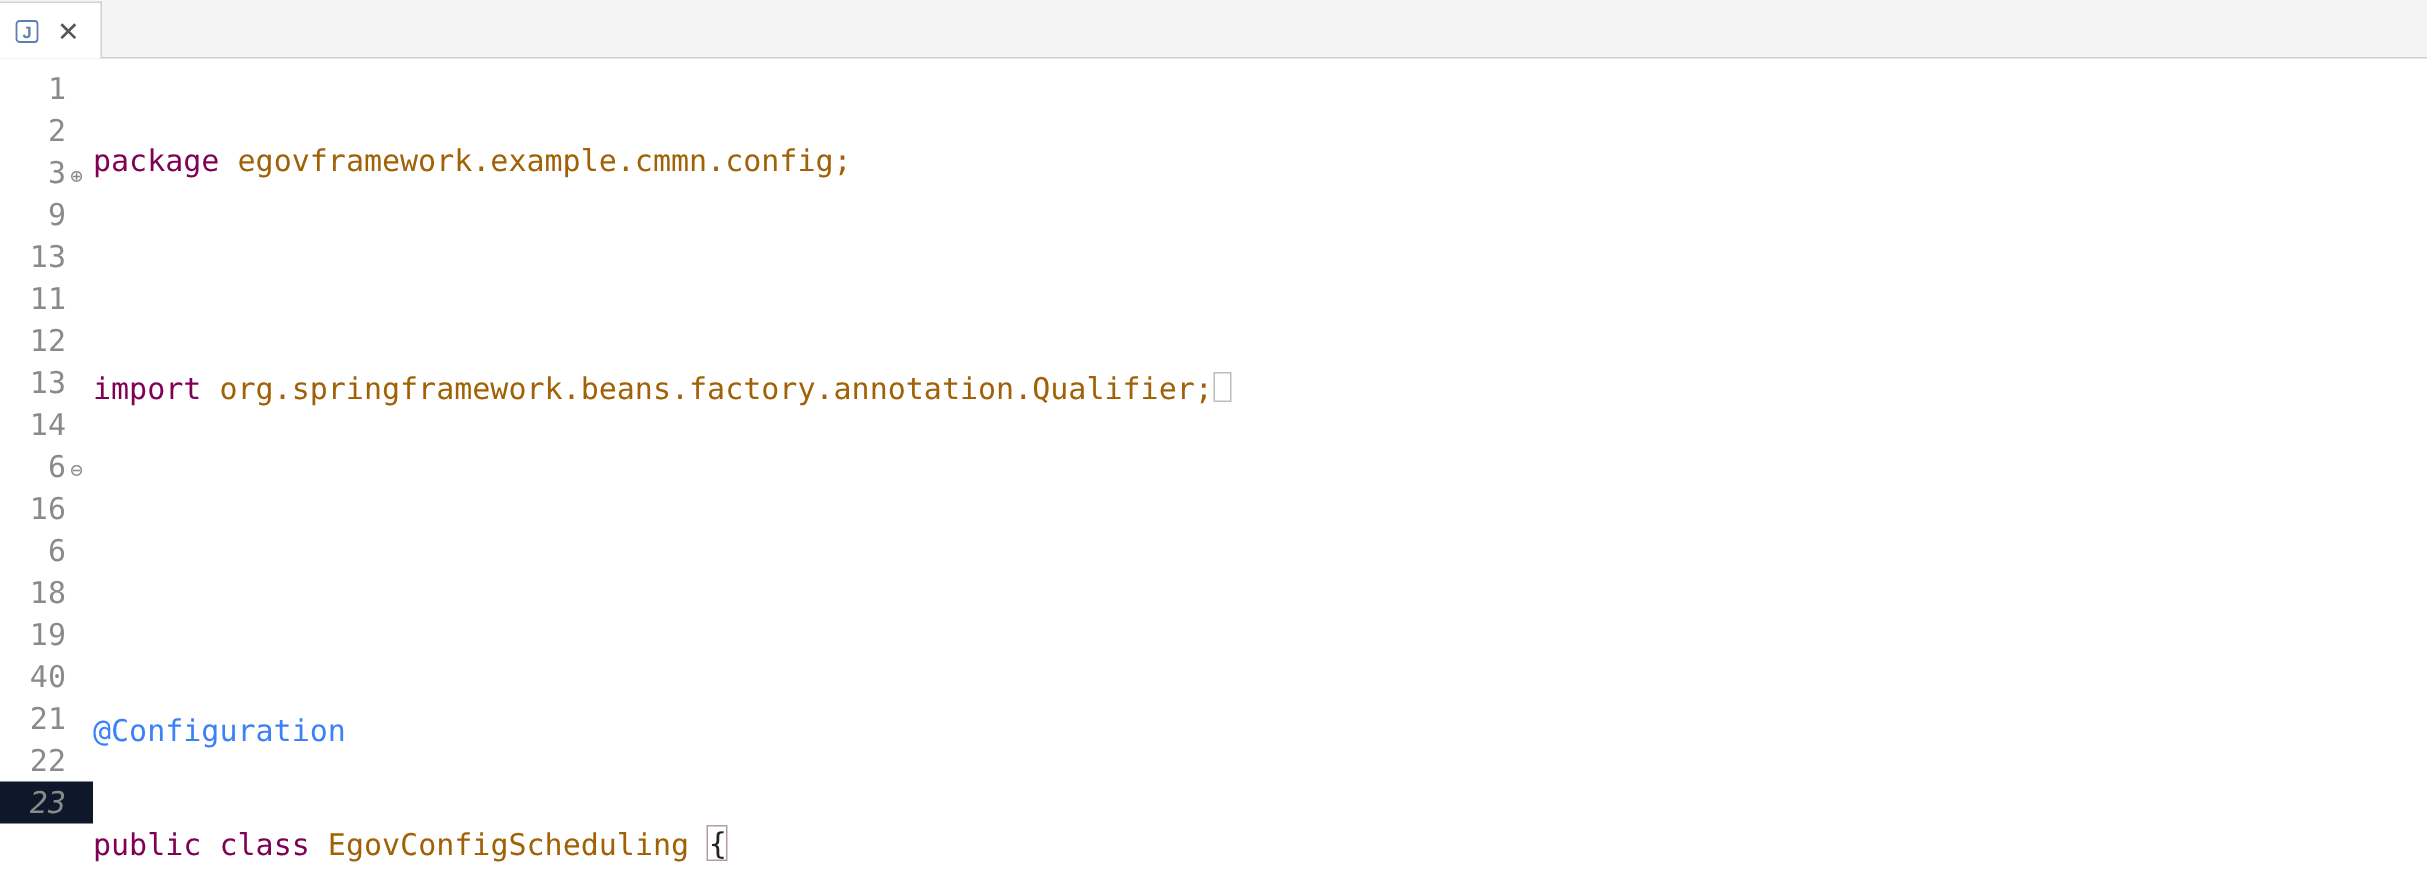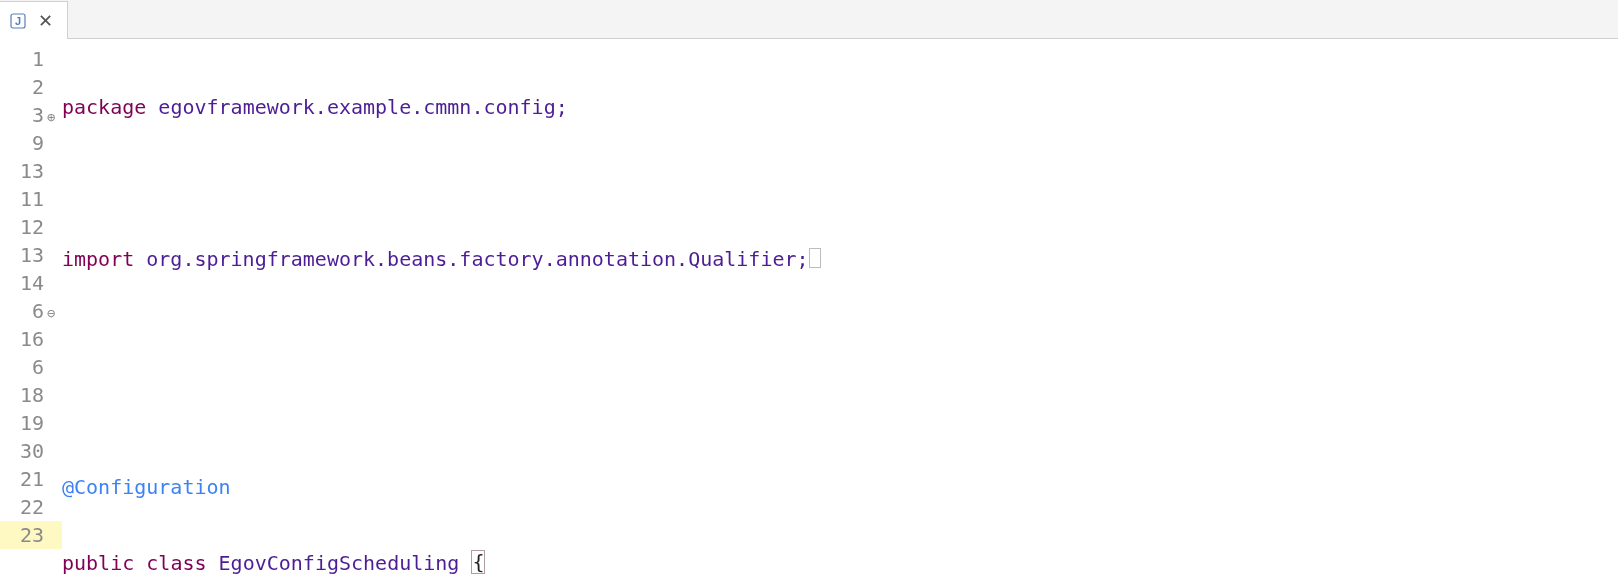--- a/index.html
+++ b/index.html
@@ -80,26 +80,27 @@
   }
   .code {
     flex: 1;
     white-space: pre;
   }
   .line {
     height: 28px;
     line-height: 28px;
   }
   .hl-line {
-    background: #fef9c3;
+    background: #0f172a;
+    font-style: italic;
   }
   
   .kw   { color: #7f0055; font-weight: normal; }       
   .ann  { color: #3b82f6; }                            
-  .txt  { color: #4c1d95; }
+  .txt  { color: #a16207; }
   .box  {
     display: inline-block;
     border: 1px solid #b19fa0;
     padding: 0 0px;
     line-height: 22px;
     height: 24px;
     box-sizing: border-box;
     position: relative;
     top: -1px;
   }
@@ -139,21 +140,21 @@
       <div class="line">13</div>
       <div class="line">11</div>
       <div class="line">12</div>
       <div class="line">13</div>
       <div class="line">14</div>
       <div class="line">6</div>
       <div class="line">16</div>
       <div class="line">6</div>
       <div class="line">18</div>
       <div class="line">19</div>
-      <div class="line">30</div>
+      <div class="line">40</div>
       <div class="line">21</div>
       <div class="line">22</div>
       <div class="line hl-line">23</div>
     </div>
 
     <div class="foldcol">
       <div class="line"><span class="mark"></span></div>
       <div class="line"><span class="mark"></span></div>
       <div class="line"><span class="mark">⊕</span></div>
       <div class="line"><span class="mark"></span></div>

